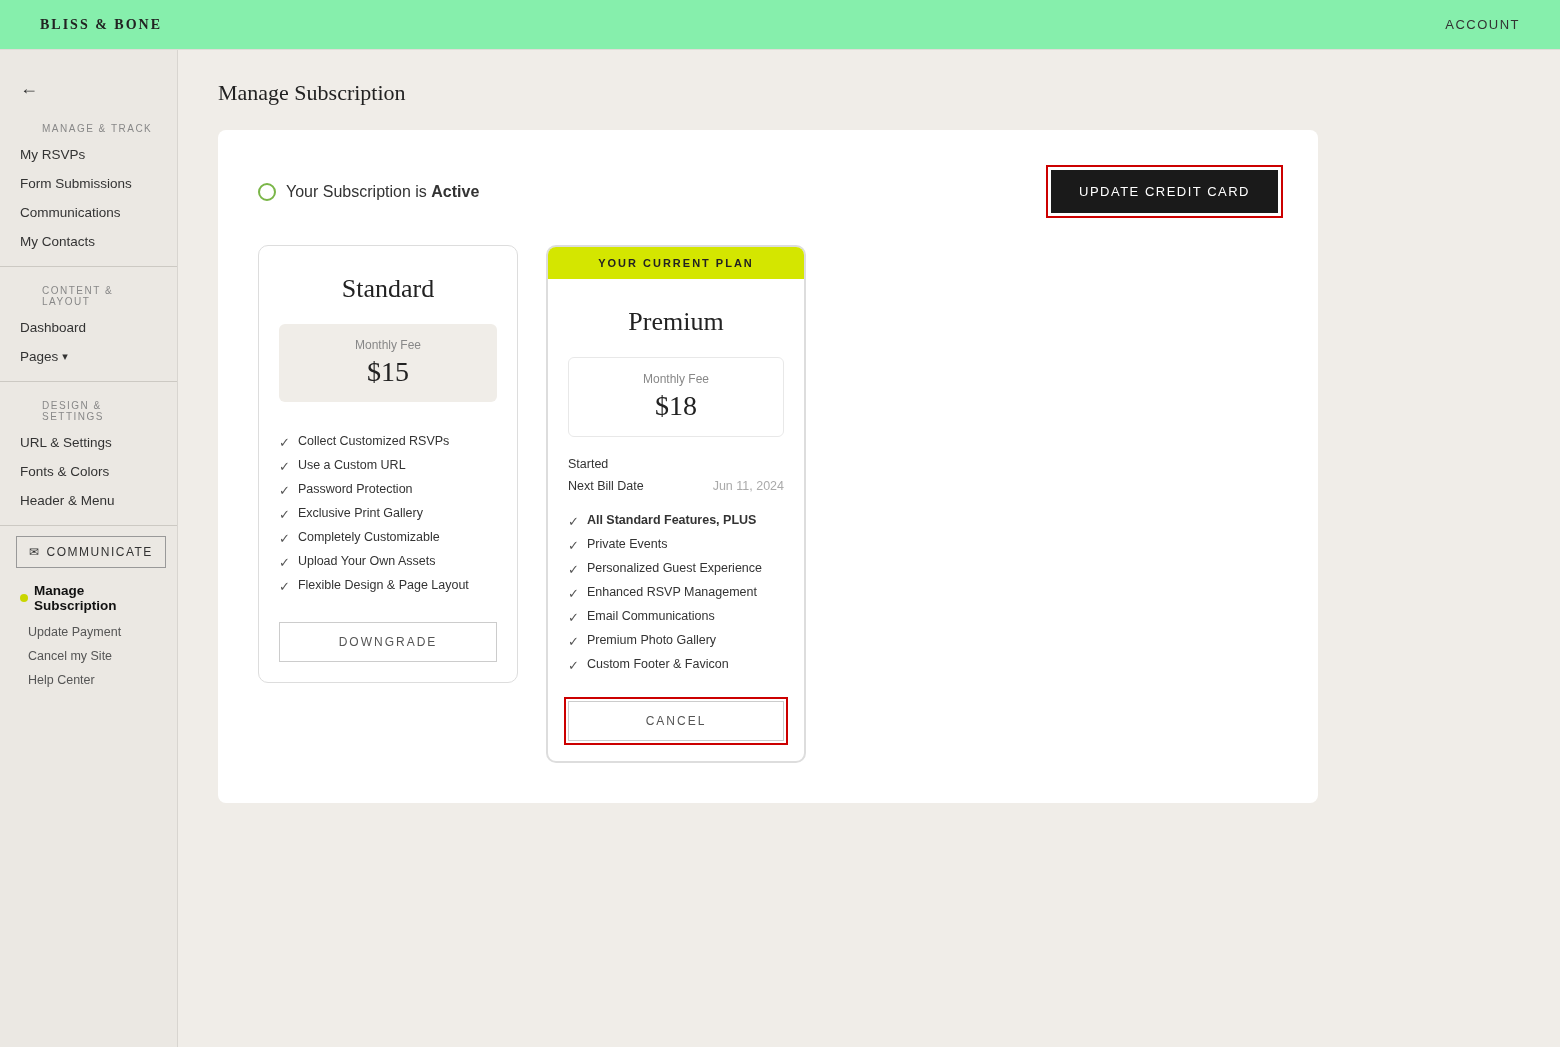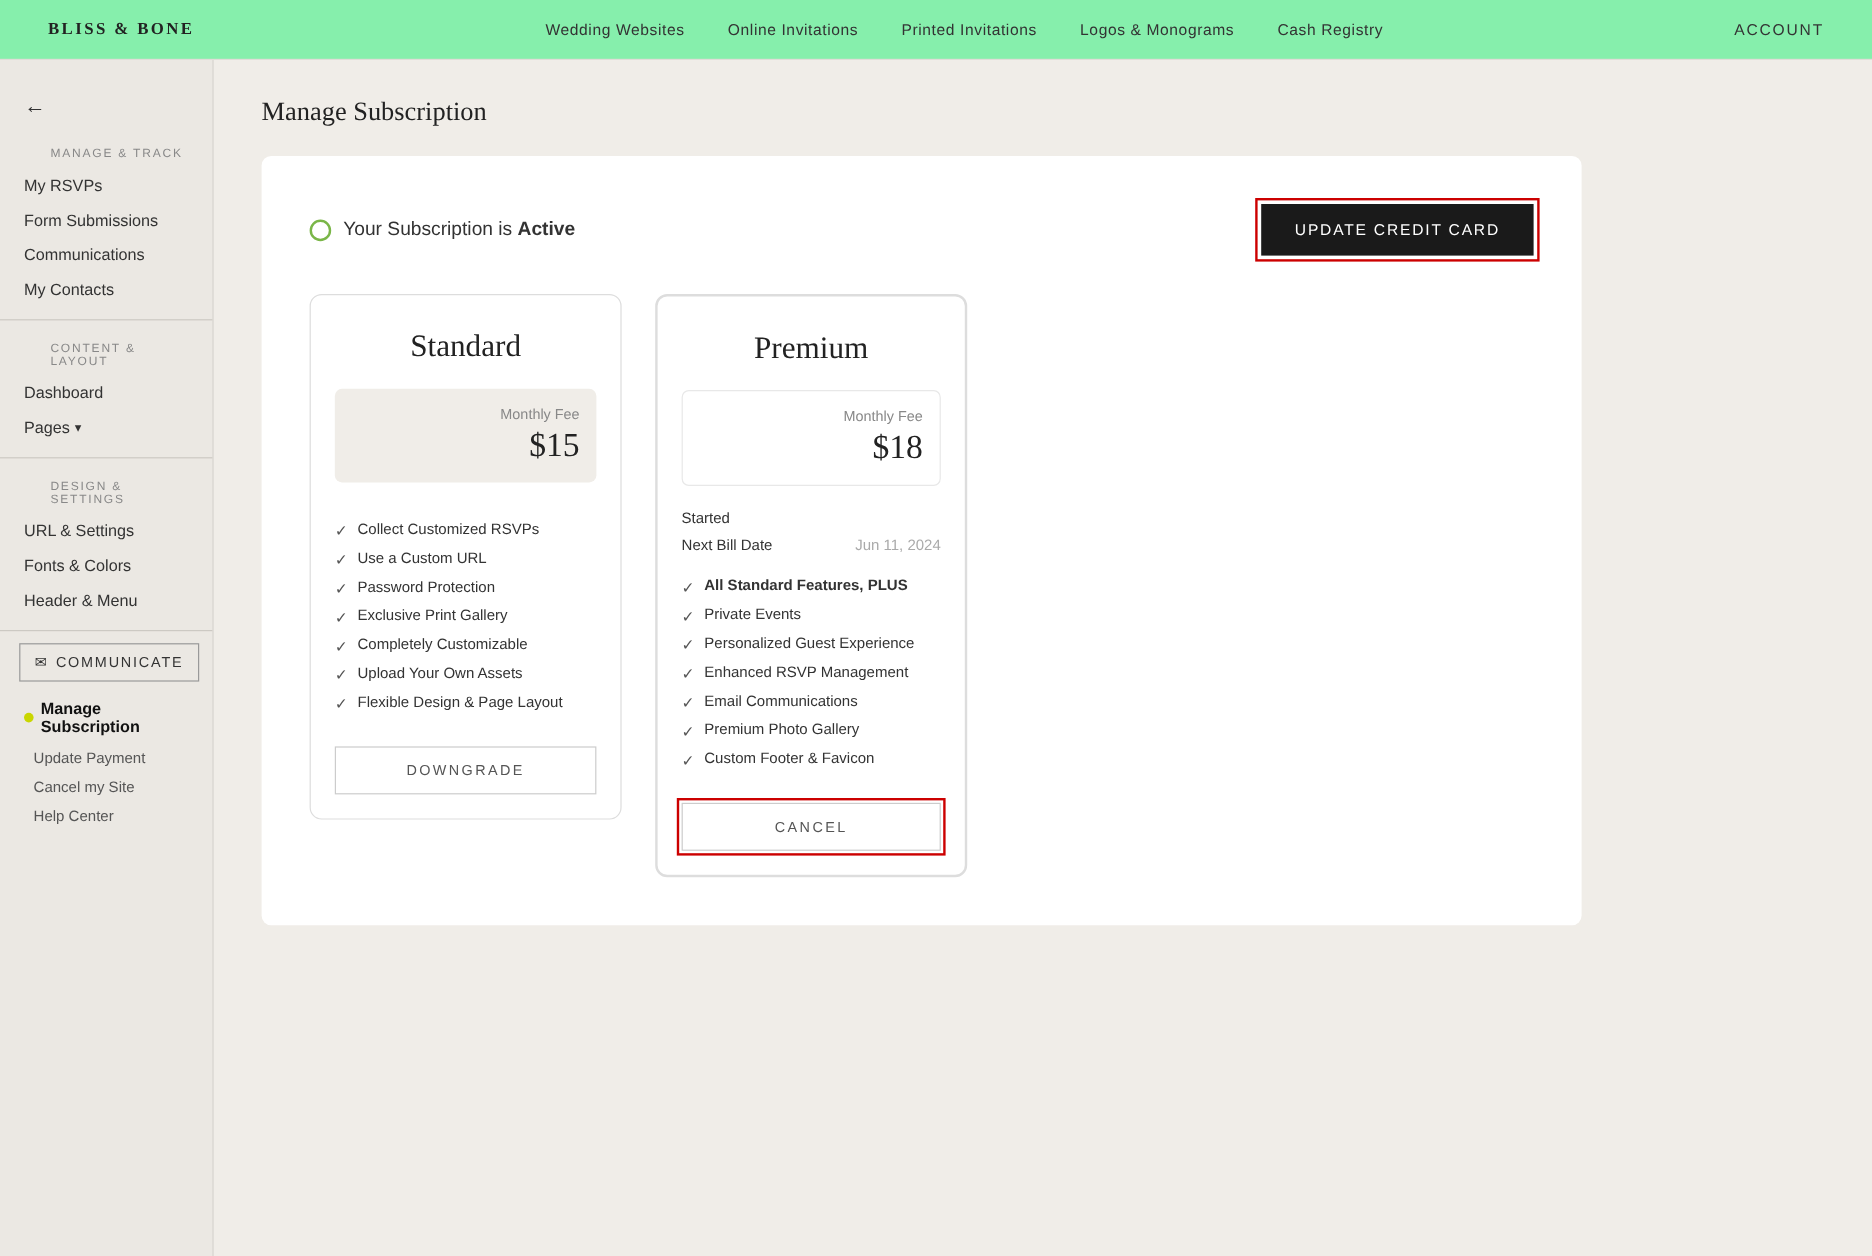--- a/index.html
+++ b/index.html
@@ -218,21 +218,21 @@
       font-family: 'Georgia', serif;
       font-weight: normal;
       padding: 28px 20px 20px 20px;
       color: #222;
     }
     .plan-fee-box {
       background: #f0ede8;
       border-radius: 6px;
       margin: 0 20px 16px 20px;
       padding: 14px;
-      text-align: right;
+      text-align: center;
     }
     .plan-fee-box.white {
       background: #fff;
       border: 1px solid #e8e8e8;
     }
     .plan-fee-label {
       font-size: 12px;
       color: #888;
       font-family: Arial, sans-serif;
       margin-bottom: 4px;
@@ -293,27 +293,20 @@
     .plan-action-btn.cancel-btn {
       outline: 2px solid #cc0000;
       outline-offset: 2px;
     }
   </style>
 </head>
 <body>
 
 <nav class="top-nav">
   <div class="top-nav-logo">BLISS &amp; BONE</div>
-  <div class="top-nav-links">
-    <a>Wedding Websites</a>
-    <a>Online Invitations</a>
-    <a>Printed Invitations</a>
-    <a>Logos &amp; Monograms</a>
-    <a>Cash Registry</a>
-  </div>
   <div class="top-nav-account">ACCOUNT</div>
 </nav>
 
 <div class="main-layout">
 
   <aside class="sidebar">
     <div class="sidebar-back">←</div>
 
     <div class="sidebar-section-label">MANAGE &amp; TRACK</div>
     <div class="sidebar-item"><span>My RSVPs</span></div>
@@ -402,20 +395,21 @@
         <span class="feature-text">Upload Your Own Assets</span>
       </div>
               <div class="plan-feature">
         <span class="check">✓</span>
         <span class="feature-text">Flexible Design &amp; Page Layout</span>
       </div>
             </div>
             <button class="plan-action-btn">DOWNGRADE</button>
           </div>
           <div class="plan-card current-plan">
+            <div class="plan-header-banner">YOUR CURRENT PLAN</div>
             <div class="plan-title">Premium</div>
             <div class="plan-fee-box white">
       <div class="plan-fee-label">Monthly Fee</div>
       <div class="plan-fee-amount">$18</div>
     </div>
             <div class="plan-detail-row">
         <span class="detail-label">Started</span>
         <span class="detail-value"></span>
       </div>
             <div class="plan-detail-row">

